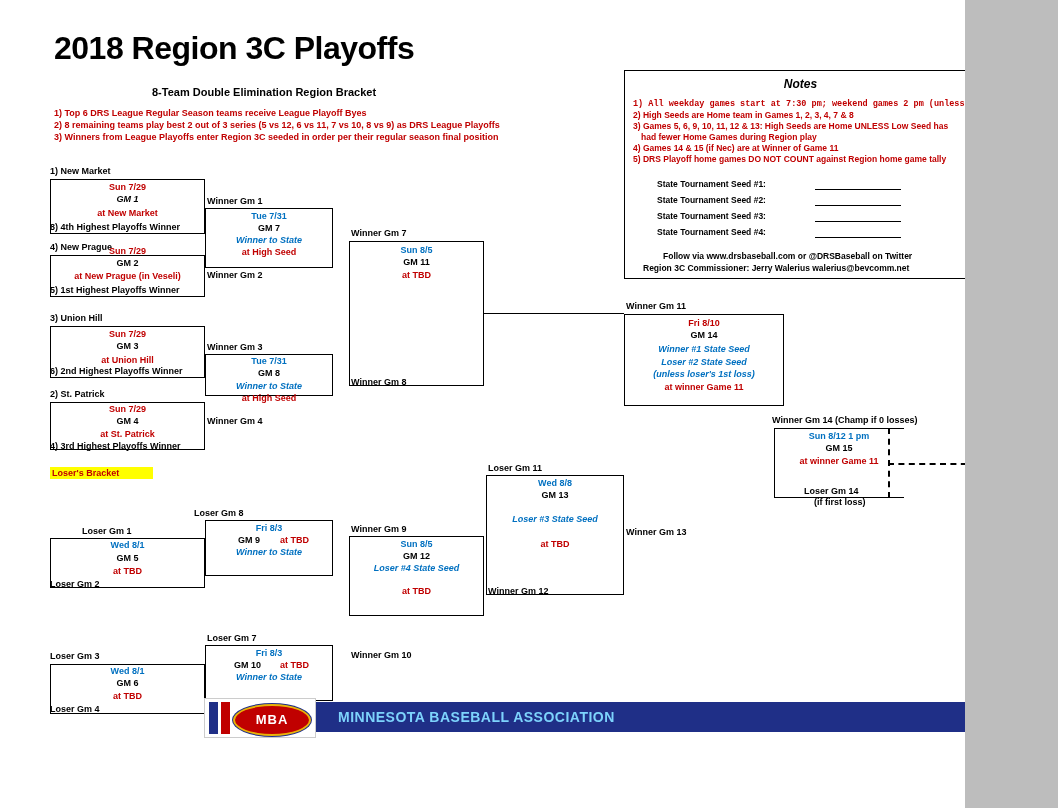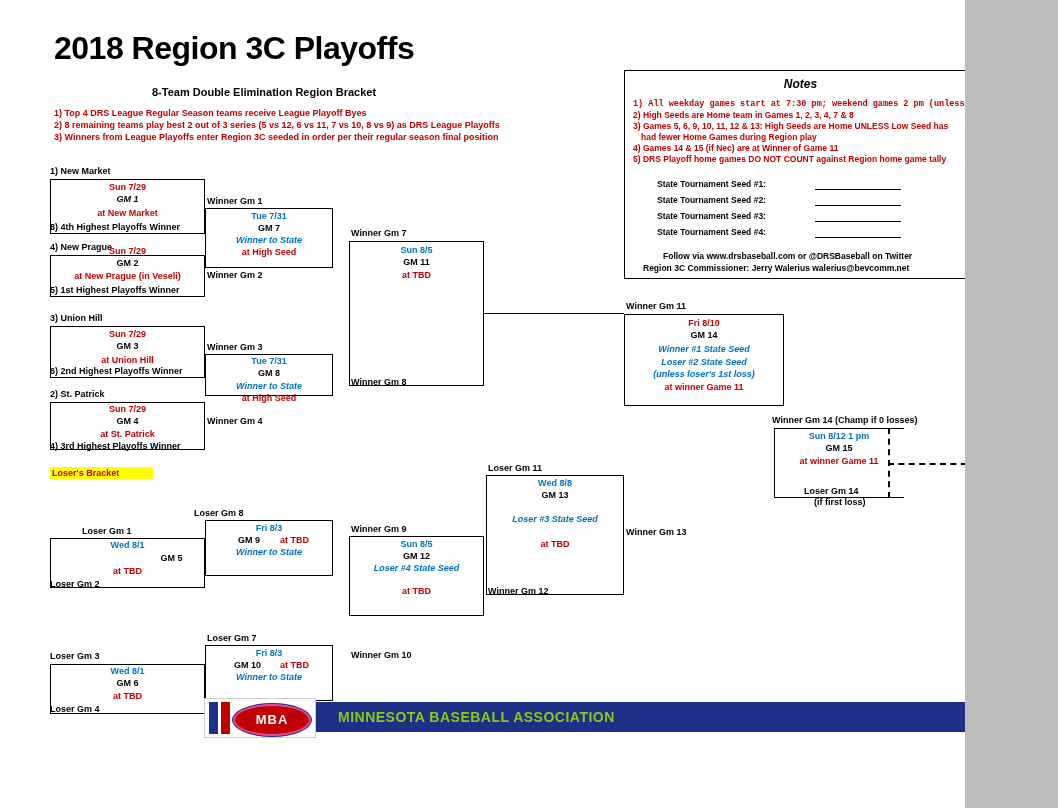--- a/index.html
+++ b/index.html
@@ -20,37 +20,37 @@
   #title{position:absolute;left:40px;top:22px;font-size:32px;font-weight:bold;letter-spacing:-0.5px;color:#000;}
   #subtitle{position:absolute;left:138px;top:78px;font-size:11px;font-weight:bold;color:#000;}
   #notes{position:absolute;left:610px;top:62px;width:353px;height:209px;border:1px solid #000;background:#fff;box-sizing:border-box;}
   #notes .hdr{position:absolute;top:6px;left:0;width:100%;text-align:center;font-size:12px;font-weight:bold;font-style:italic;color:#000;}
   .nline{position:absolute;font-size:8.5px;font-weight:bold;line-height:10.5px;color:#c00000;white-space:nowrap;}
   .seedline{position:absolute;font-size:8.5px;font-weight:bold;color:#000;white-space:nowrap;}
   .seedrule{position:absolute;border-bottom:1px solid #000;height:0;width:86px;}
   .foot{position:absolute;font-size:8.5px;font-weight:bold;color:#000;white-space:nowrap;}
   #losers-label{position:absolute;left:36px;top:459px;background:#ffff00;font-size:9px;font-weight:bold;color:#c00000;padding:1px 34px 1px 2px;}
   #mba{position:absolute;left:208px;top:694px;width:770px;height:30px;background:#1f2f87;}
-  #mba .txt{position:absolute;left:116px;top:7px;color:#84cc16;font-size:14px;font-weight:bold;letter-spacing:0.5px;}
+  #mba .txt{position:absolute;left:116px;top:7px;color:#7dd3fc;font-size:14px;font-weight:bold;letter-spacing:0.5px;}
   #mbalogo{position:absolute;left:190px;top:690px;width:110px;height:38px;background:#fff;border:1px solid #ccc;}
   #mbalogo .stripe1{position:absolute;left:4px;top:3px;width:9px;height:32px;background:#1f2f87;}
   #mbalogo .stripe2{position:absolute;left:16px;top:3px;width:9px;height:32px;background:#c00000;}
-  #mbalogo .oval{position:absolute;left:28px;top:5px;width:74px;height:28px;background:#c00000;border-radius:50%;border:2px solid #ec4899;box-shadow:0 0 0 1px #1f2f87;}
+  #mbalogo .oval{position:absolute;left:28px;top:5px;width:74px;height:28px;background:#c00000;border-radius:50%;border:2px solid #eab308;box-shadow:0 0 0 1px #1f2f87;}
   #mbalogo .oval span{position:absolute;left:0;top:6px;width:74px;text-align:center;color:#fff;font-size:13px;font-weight:bold;letter-spacing:1px;}
 </style>
 </head>
 <body>
 
 <div id="page">
   <div id="sheet">
 
     <div id="title">2018 Region 3C Playoffs</div>
     <div id="subtitle">8-Team Double Elimination Region Bracket</div>
 
-    <div class="t red" style="left:40px;top:100px;">1) Top 4 DRS League Regular Season teams receive League Playoff Byes</div>
+    <div class="t red" style="left:40px;top:100px;">1) Top 6 DRS League Regular Season teams receive League Playoff Byes</div>
     <div class="t red" style="left:40px;top:112px;">2) 8 remaining teams play best 2 out of 3 series (5 vs 12, 6 vs 11, 7 vs 10, 8 vs 9) as DRS League Playoffs</div>
     <div class="t red" style="left:40px;top:124px;">3) Winners from League Playoffs enter Region 3C seeded in order per their regular season final position</div>
 
     <div id="notes">
       <div class="hdr">Notes</div>
       <div class="nline" style="left:8px;top:28px;font-family:Liberation Mono, monospace;">1) All weekday games start at 7:30 pm; weekend games 2 pm (unless noted)</div>
       <div class="nline" style="left:8px;top:39px;">2) High Seeds are Home team in Games 1, 2, 3, 4, 7 &amp; 8</div>
       <div class="nline" style="left:8px;top:50px;">3) Games 5, 6, 9, 10, 11, 12 &amp; 13: High Seeds are Home UNLESS Low Seed has</div>
       <div class="nline" style="left:16px;top:61px;">had fewer Home Games during Region play</div>
       <div class="nline" style="left:8px;top:72px;">4) Games 14 &amp; 15 (if Nec) are at Winner of Game 11</div>
@@ -143,21 +143,21 @@
     <div class="t black" style="left:800px;top:489px;font-weight:bold;">(if first loss)</div>
 
     <div class="dashv" style="left:874px;top:420px;height:70px;"></div>
     <div class="dashh" style="left:874px;top:455px;width:110px;"></div>
 
     <div id="losers-label">Loser's Bracket</div>
 
     <div class="box" style="left:36px;top:530px;width:155px;height:50px;"></div>
     <div class="t black" style="left:36px;top:518px;padding-left:32px;">Loser Gm 1</div>
     <div class="t blue center" style="left:36px;top:532px;width:155px;">Wed 8/1</div>
-    <div class="t black center" style="left:36px;top:545px;width:155px;padding-left:44px;">GM 5</div>
+    <div class="t black center" style="left:36px;top:545px;width:155px;">GM 5</div>
     <div class="t red center" style="left:36px;top:558px;width:155px;">at TBD</div>
     <div class="t black" style="left:36px;top:571px;">Loser Gm 2</div>
 
     <div class="box" style="left:36px;top:656px;width:155px;height:50px;"></div>
     <div class="t black" style="left:36px;top:643px;">Loser Gm 3</div>
     <div class="t blue center" style="left:36px;top:658px;width:155px;">Wed 8/1</div>
     <div class="t black center" style="left:36px;top:670px;width:155px;">GM 6</div>
     <div class="t red center" style="left:36px;top:683px;width:155px;">at TBD</div>
     <div class="t black" style="left:36px;top:696px;">Loser Gm 4</div>
 

